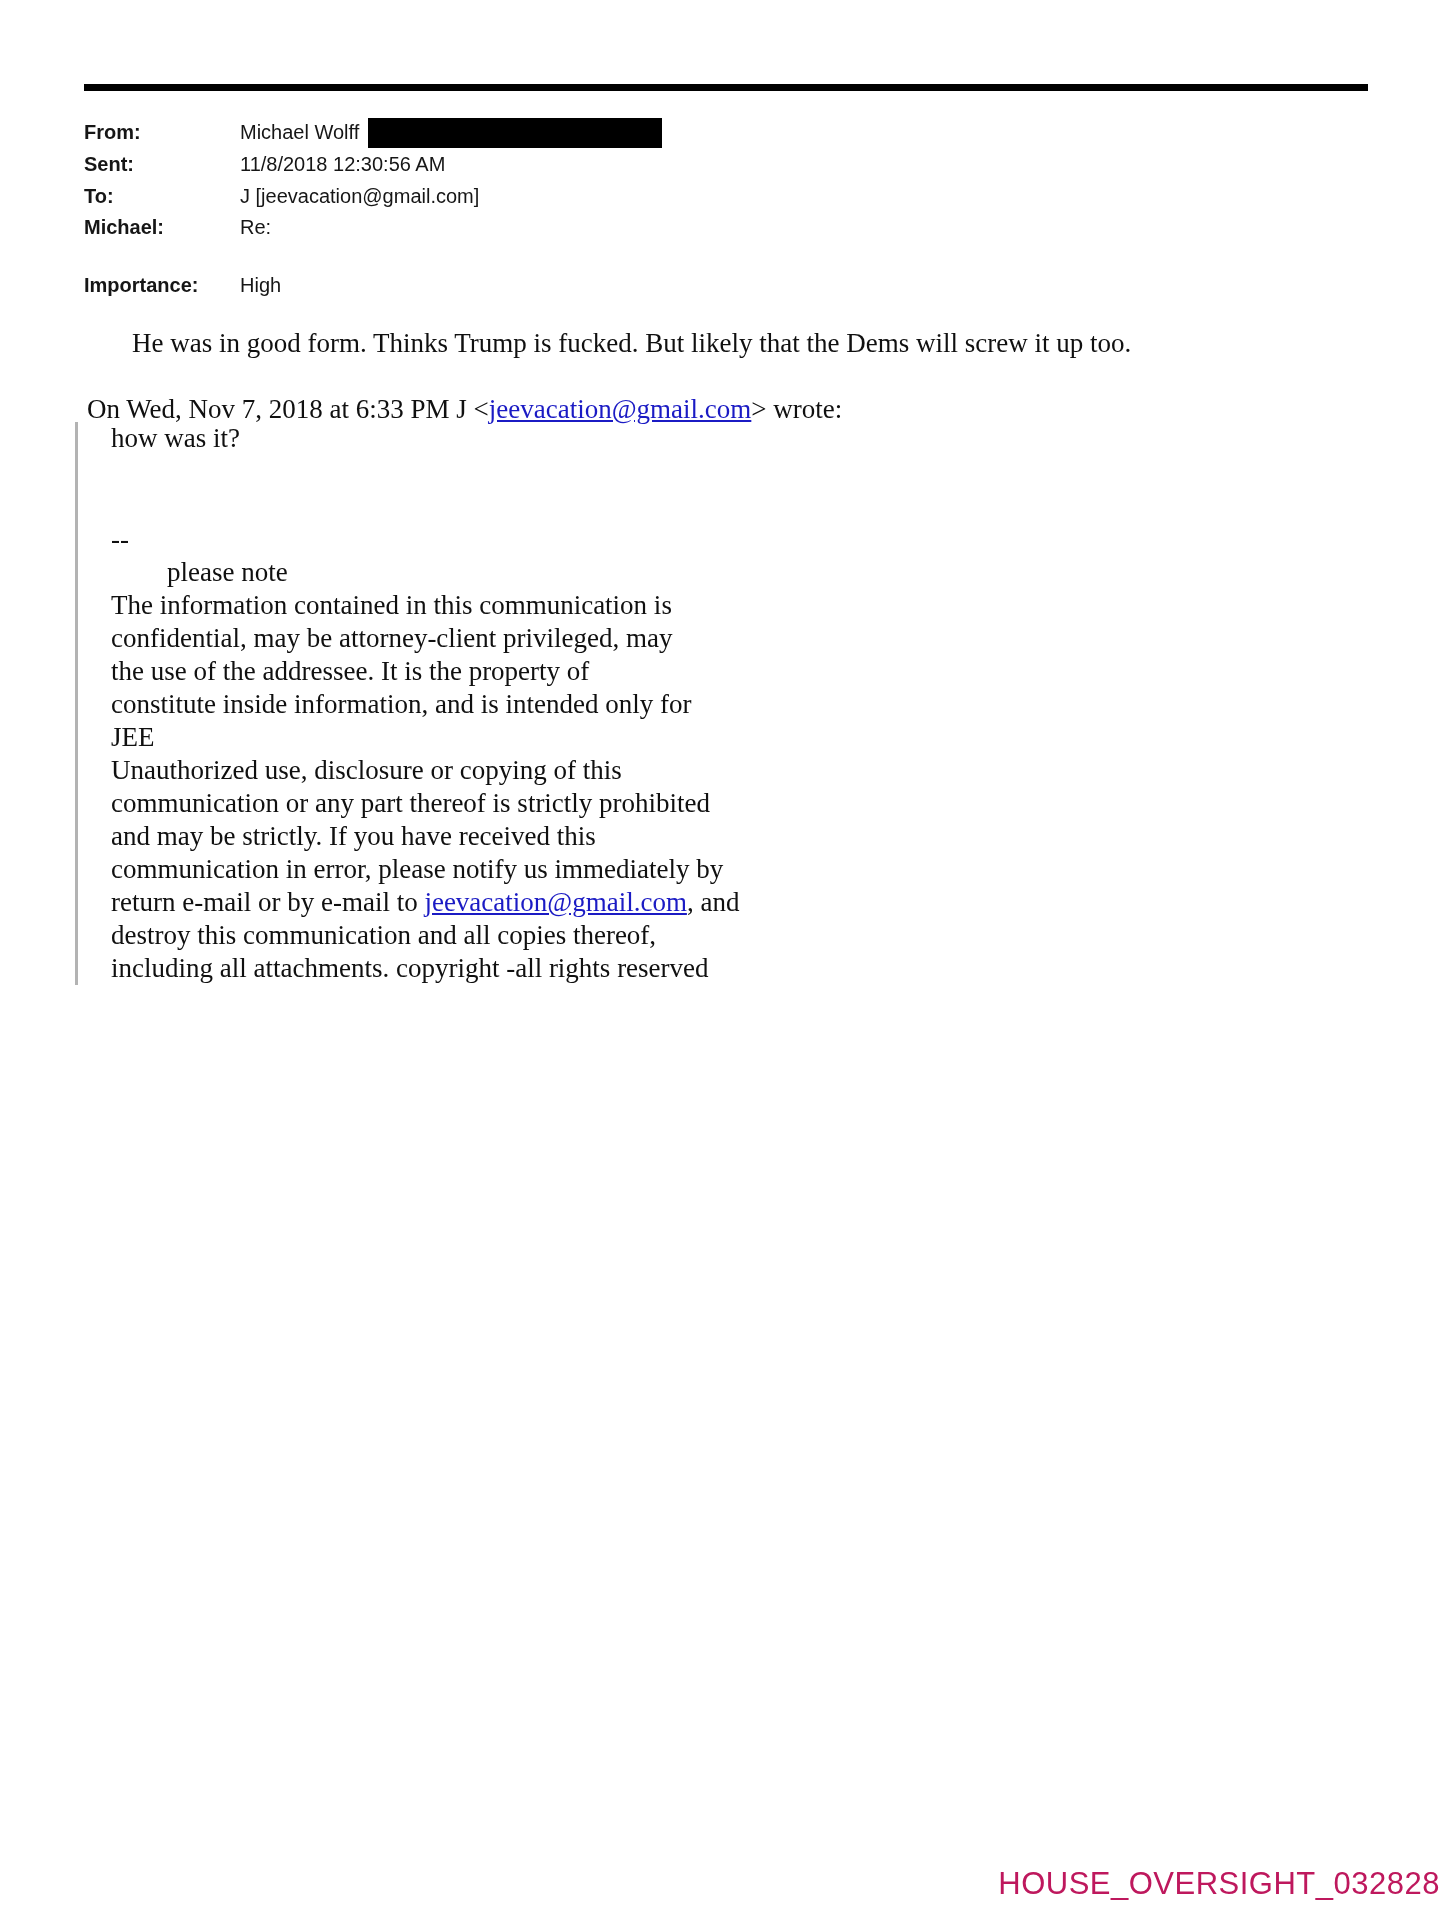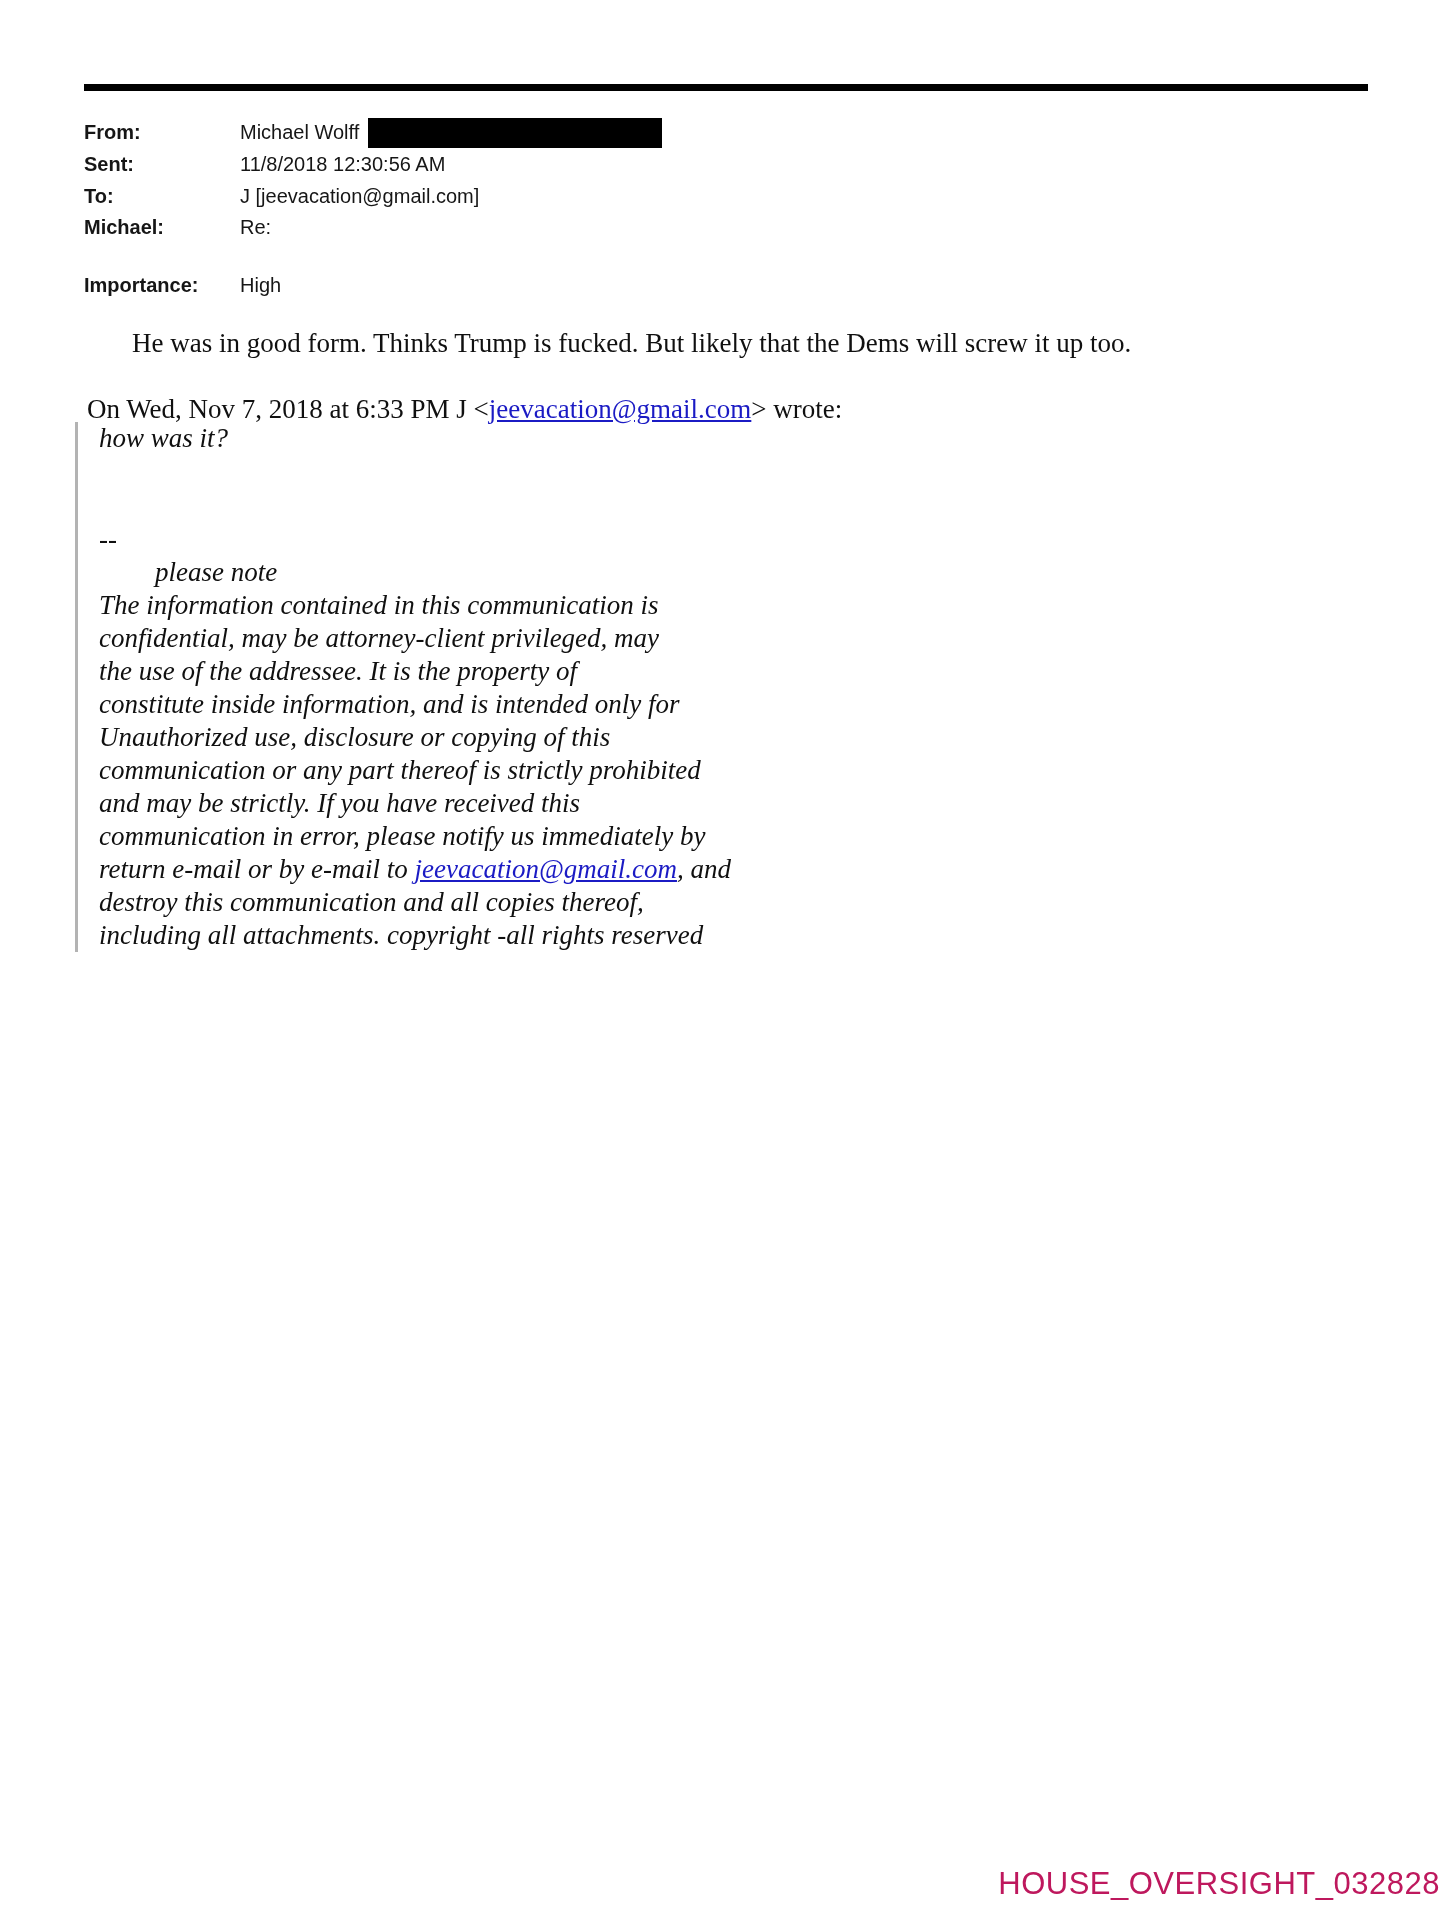--- a/index.html
+++ b/index.html
@@ -51,23 +51,22 @@
   }
   a.email-link {
     color: var(--link-blue, #1b1bc4);
     text-decoration: underline;
   }
   .quote-block {
     position: absolute;
     left: 75px; top: 422px;
     width: 760px;
     border-left: 3px solid var(--quote-bar, #b3b3b3);
-    padding-left: 21px;
+    padding-left: 33px;
     line-height: 33px;
-    font-style: italic;
   }
   .sig-divider { margin-top: 68px; }
   .note-heading { text-indent: 56px; }
   .disclaimer-line { white-space: nowrap; }
   .bates-footer {
     position: absolute;
     right: 13px; top: 1866px;
     font-size: 31px;
     color: #be185d;
     letter-spacing: 0.5px;
@@ -112,20 +111,21 @@
   </div>
 
   <div class="quote-block serif">
     <div>how was it?</div>
     <div class="sig-divider">--</div>
     <div class="note-heading">please note</div>
     <div class="disclaimer-line">The information contained in this communication is</div>
     <div class="disclaimer-line">confidential, may be attorney-client privileged, may</div>
     <div class="disclaimer-line">the use of the addressee. It is the property of</div>
     <div class="disclaimer-line">constitute inside information, and is intended only for</div>
+    <div class="disclaimer-line">JEE</div>
     <div class="disclaimer-line">Unauthorized use, disclosure or copying of this</div>
     <div class="disclaimer-line">communication or any part thereof is strictly prohibited</div>
     <div class="disclaimer-line">and may be strictly. If you have received this</div>
     <div class="disclaimer-line">communication in error, please notify us immediately by</div>
     <div class="disclaimer-line">
       <span>return e-mail or by e-mail to </span><a class="email-link" href="#">jeevacation@gmail.com</a><span>, and</span>
     </div>
     <div class="disclaimer-line">destroy this communication and all copies thereof,</div>
     <div class="disclaimer-line">including all attachments. copyright -all rights reserved</div>
   </div>

